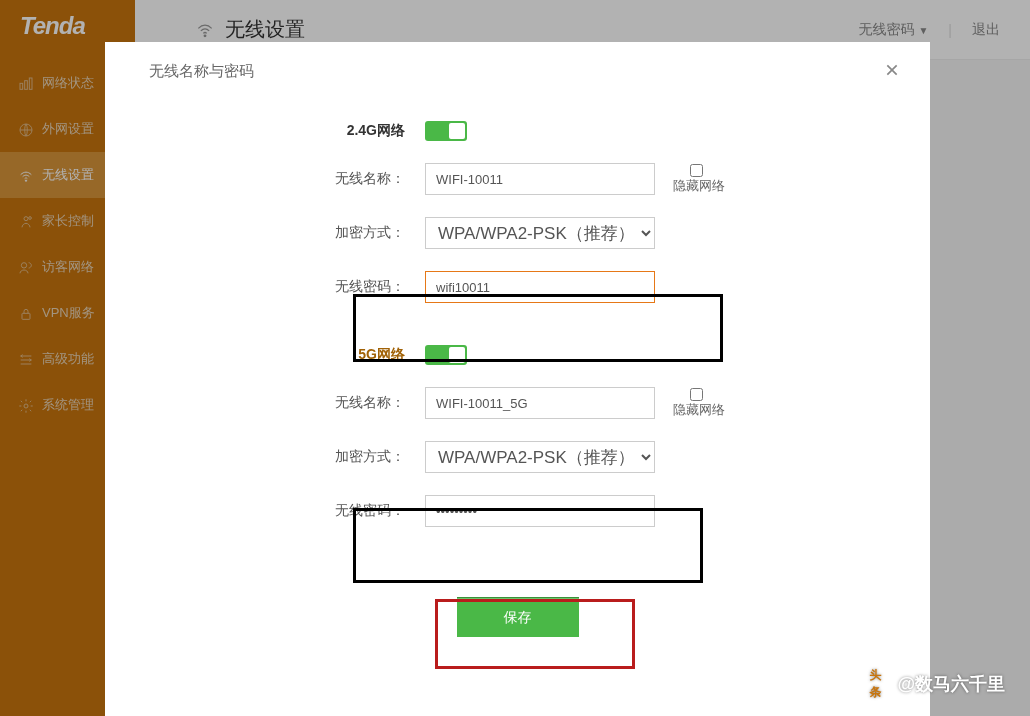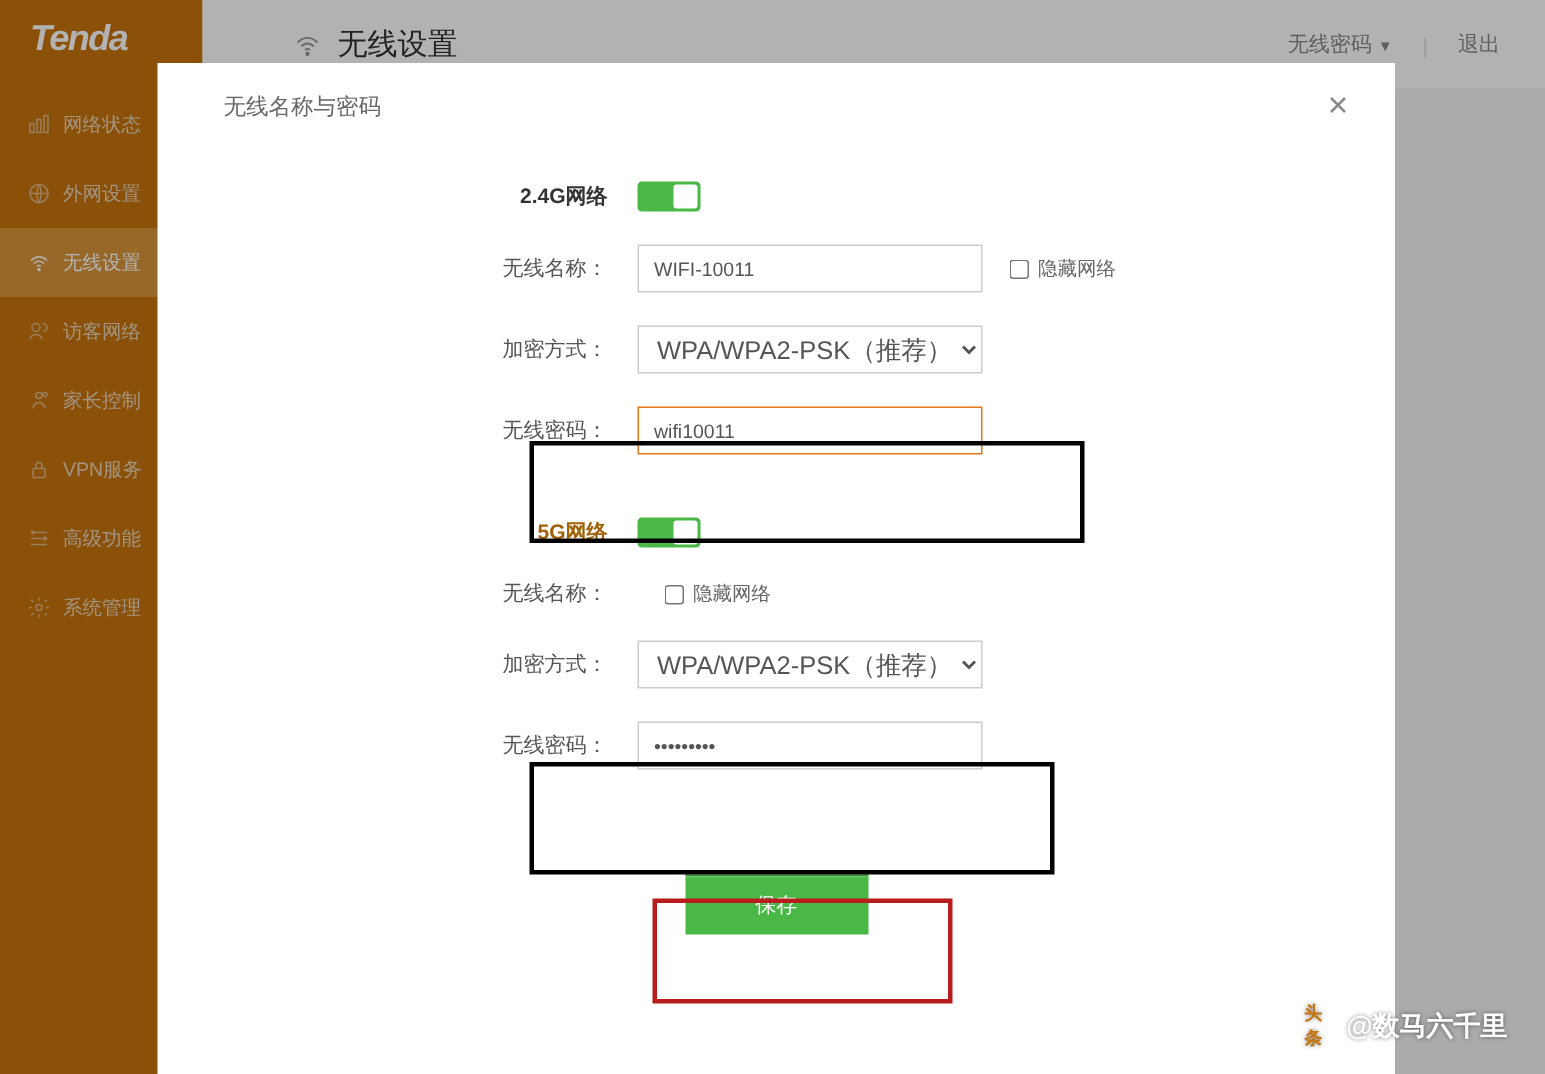--- a/index.html
+++ b/index.html
@@ -1,21 +1,21 @@
 <!DOCTYPE html>
 <html><head>
   <meta charset="utf-8">
   <style>
     * { margin: 0; padding: 0; box-sizing: border-box; }
     body { font-family: "Microsoft YaHei", Arial, sans-serif; font-size: 14px; background: #f5f5f5; width: 1030px; height: 716px; overflow: hidden; position: relative; }
     
     .sidebar { position: absolute; left: 0; top: 0; width: 135px; height: 100%; background: #c8750e; }
     .logo { padding: 12px 20px 20px; }
     .logo-text { color: #fff; font-size: 24px; font-weight: 700; font-style: italic; letter-spacing: -1px; }
-    .sidebar-item { display: flex; align-items: center; padding: 14px 18px; color: #e8d4b8; cursor: pointer; font-size: 13px; }
+    .sidebar-item { display: flex; align-items: flex-end; padding: 14px 18px; color: #e8d4b8; cursor: pointer; font-size: 13px; }
     .sidebar-item.active { background: #d8953a; color: #fff; }
     .sidebar-item .icon { width: 16px; height: 16px; margin-right: 8px; opacity: 0.7; }
     .sidebar-item.active .icon { opacity: 1; }
     
     .header { position: absolute; left: 135px; right: 0; top: 0; height: 60px; background: #fff; display: flex; align-items: center; padding: 0 30px; border-bottom: 1px solid #eee; }
     .header-title { display: flex; align-items: center; color: #333; font-size: 20px; margin-left: 30px; }
     .header-title .icon { width: 20px; height: 20px; margin-right: 10px; stroke: #999; }
     .header-right { margin-left: auto; display: flex; align-items: center; color: #888; }
     .divider { margin: 0 20px; color: #ddd; }
     
@@ -30,21 +30,21 @@
     .form-section { padding: 20px 0; }
     .form-row { display: flex; align-items: center; margin-bottom: 22px; position: relative; }
     .form-label { width: 320px; text-align: right; color: #555; padding-right: 20px; }
     .form-control { width: 230px; height: 32px; border: 1px solid #ccc; padding: 0 10px; font-size: 13px; color: #555; }
     .form-control.highlight { border: 1px solid #e67817; }
     .form-select { width: 230px; height: 32px; border: 1px solid #ccc; padding: 0 8px; background: #fff; font-size: 17px; color: #555; }
     
     .toggle { width: 42px; height: 20px; background: #4ab847; border-radius: 3px; position: relative; cursor: pointer; }
     .toggle::after { content: ''; position: absolute; right: 2px; top: 2px; width: 16px; height: 16px; background: #fff; border-radius: 2px; }
     
-    .checkbox-wrap { display: flex; align-items: center; margin-left: 18px; }
+    .checkbox-wrap { display: flex; align-items: center; margin-left: 18px; flex-direction: column; }
     .checkbox-wrap input { margin-right: 6px; }
     .checkbox-wrap label { color: #666; font-size: 13px; }
     
     .highlight-box-1 { position: absolute; border: 3px solid #000; left: 248px; top: 252px; width: 370px; height: 68px; pointer-events: none; }
     .highlight-box-2 { position: absolute; border: 3px solid #000; left: 248px; top: 466px; width: 350px; height: 75px; pointer-events: none; }
     .highlight-box-3 { position: absolute; border: 3px solid #b91c1c; left: 330px; top: 557px; width: 200px; height: 70px; pointer-events: none; }
     
     .save-btn { display: block; margin: 28px auto 0; width: 122px; height: 40px; background: #4ab847; color: #fff; border: none; border-top: 1px solid #3a9039; cursor: pointer; font-size: 14px; box-shadow: inset 0 1px 0 rgba(255,255,255,0.2); }
     
     .watermark { position: absolute; right: 25px; bottom: 20px; color: #fff; font-size: 18px; font-weight: bold; display: flex; align-items: center; z-index: 30; text-shadow: 0 0 3px rgba(0,0,0,0.5); }
@@ -76,32 +76,32 @@
   </div>
   <div class="sidebar-item active">
     <svg class="icon nav-icon" viewBox="0 0 24 24">
         <path d="M4 10c5-5 11-5 16 0M7 13c3-3 7-3 10 0M10 16c1.5-1.5 2.5-1.5 4 0"></path>
         <circle cx="12" cy="19" r="1" fill="currentColor"></circle>
       </svg>
     <span>无线设置</span>
   </div>
   <div class="sidebar-item">
     <svg class="icon nav-icon" viewBox="0 0 24 24">
-        <circle cx="9" cy="8" r="4"></circle>
-        <path d="M3 20c0-3 3-5 6-5s6 2 6 5M16 4c2 0 4 2 4 4s-2 4-4 4"></path>
-      </svg>
-    <span>访客网络</span>
-  </div>
-  <div class="sidebar-item">
-    <svg class="icon nav-icon" viewBox="0 0 24 24">
         <circle cx="12" cy="7" r="3"></circle>
         <path d="M6 20c0-3 3-6 6-6s6 3 6 6"></path>
         <circle cx="18" cy="6" r="2"></circle>
       </svg>
     <span>家长控制</span>
+  </div>
+  <div class="sidebar-item">
+    <svg class="icon nav-icon" viewBox="0 0 24 24">
+        <circle cx="9" cy="8" r="4"></circle>
+        <path d="M3 20c0-3 3-5 6-5s6 2 6 5M16 4c2 0 4 2 4 4s-2 4-4 4"></path>
+      </svg>
+    <span>访客网络</span>
   </div>
   <div class="sidebar-item">
     <svg class="icon nav-icon" viewBox="0 0 24 24">
         <rect x="6" y="11" width="12" height="9" rx="1"></rect>
         <path d="M9 11V8a3 3 0 016 0v3"></path>
       </svg>
     <span>VPN服务</span>
   </div>
   <div class="sidebar-item">
     <svg class="icon nav-icon" viewBox="0 0 24 24">
@@ -170,20 +170,21 @@
     </div>
   </div>
 
   <div class="form-section" style="padding-top:0">
     <div class="form-row">
       <div class="form-label" style="font-weight:600;color:#a16207">5G网络</div>
       <div class="toggle"></div>
     </div>
     <div class="form-row">
       <div class="form-label">无线名称：</div>
+      <input class="form-control" value="WIFI-10011_5G" style="">
       <div class="checkbox-wrap">
         <input type="checkbox" style="">
         <label>隐藏网络</label>
       </div>
     </div>
     <div class="form-row">
       <div class="form-label">加密方式：</div>
       <select class="form-select">
         <option>WPA/WPA2-PSK（推荐）</option>
       </select>

